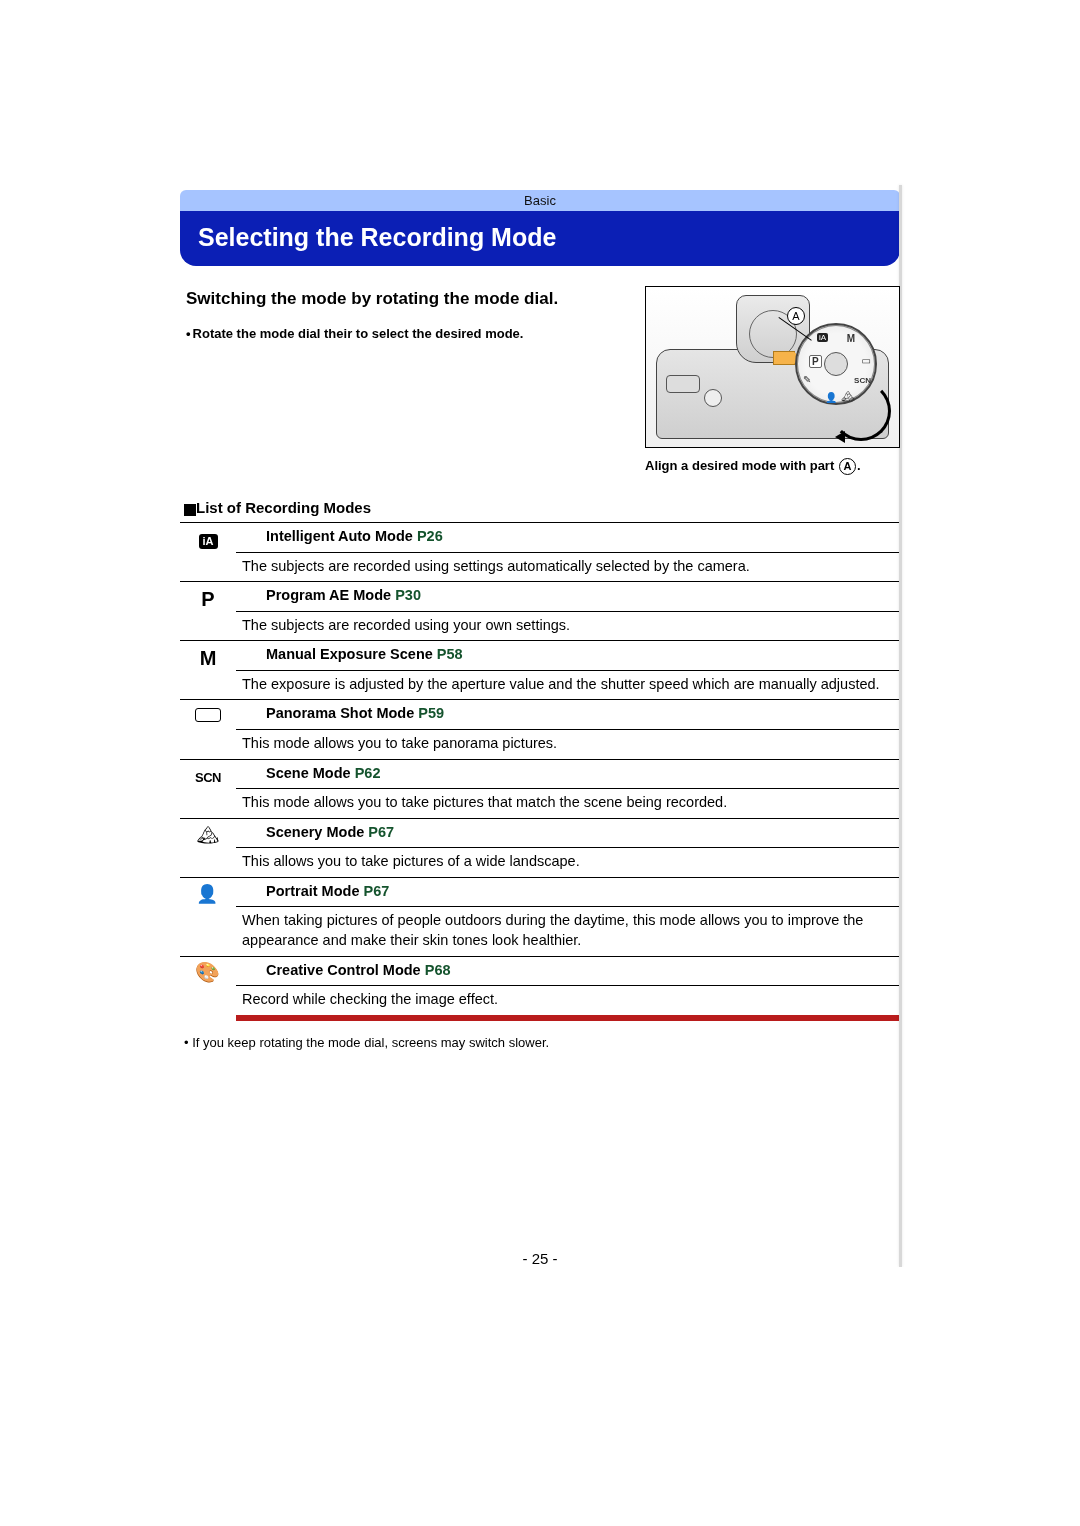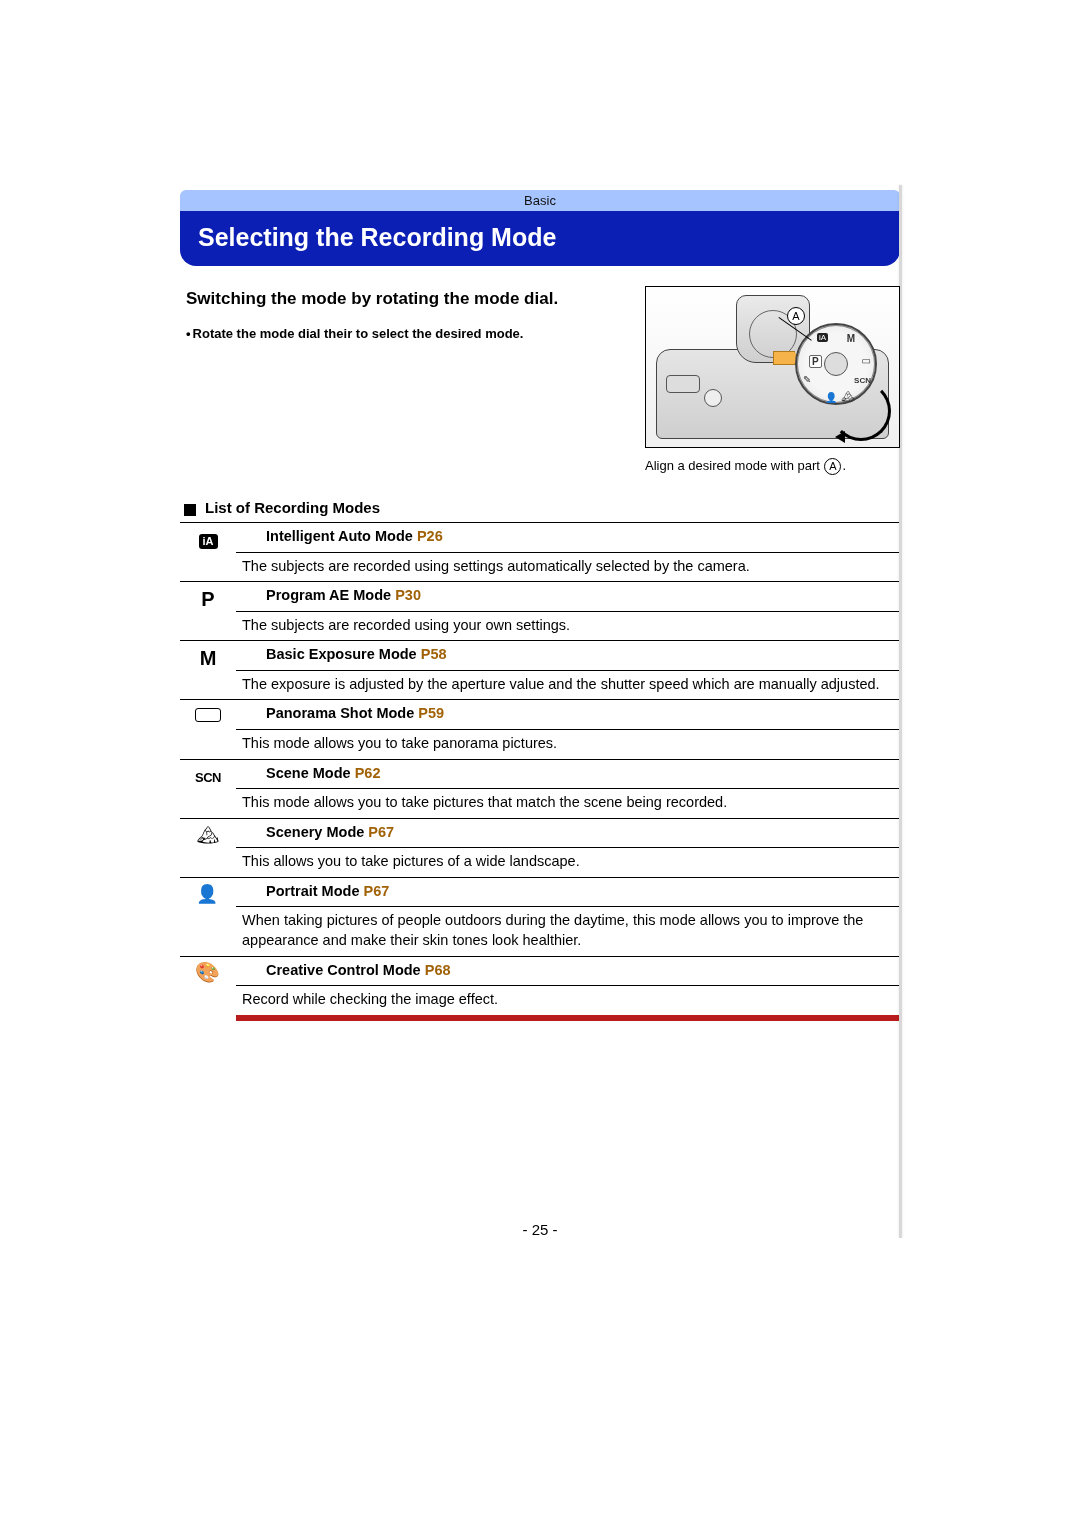--- a/index.html
+++ b/index.html
@@ -109,43 +109,43 @@
   .dm-p{left:12px;top:30px;font-weight:bold;border:1px solid #666;padding:0 2px;border-radius:2px;background:#fff;}
   .dm-m{right:20px;top:8px;font-weight:bold;}
   .dm-pano{right:4px;top:30px;}
   .dm-scn{right:4px;bottom:18px;font-size:8px;font-weight:bold;}
   .dm-scen{right:20px;bottom:0;font-size:11px;}
   .dm-por{left:28px;bottom:0;}
   .dm-cc{left:6px;bottom:18px;}
   .dm-ia{left:20px;top:8px;background:#222;color:#fff;font-size:8px;padding:0 2px;border-radius:2px;}
   .caption {
     font-size: 13px;
-    font-weight: normal;
+    font-weight: bold;
     margin-top: 10px;
   }
   .caption .circled{
     display:inline-block;border:1.3px solid #000;border-radius:50%;
     width:15px;height:15px;line-height:14px;text-align:center;font-size:11px;
     vertical-align:middle;margin:0 1px;
   }
   .list-heading {
-    display:flex;align-items:flex-end;gap:9px;
+    display:flex;align-items:flex-end;gap:0;
     font-weight:bold;font-size:15px;margin:24px 0 6px 4px;
   }
   .list-heading .sq{width:12px;height:12px;background:#000;}
   table.modes{
     width:100%; border-collapse:collapse; font-size:14.5px; line-height:1.35;
   }
   table.modes td{
     border-top:1px solid #000; padding:4px 6px 5px 6px; vertical-align:top;
   }
   table.modes tr.last td{ border-bottom:6px solid #b91c1c;}
   td.iconcell{width:44px;text-align:center;font-size:18px;}
   .mode-title{font-weight:bold;margin-left:24px;}
-  .pref{color:#a16207;font-weight:bold;}
+  .pref{color:#14532d;font-weight:bold;}
   .icon-ia{display:inline-block;background:#000;color:#fff;font-size:11px;font-weight:bold;padding:1px 4px;border-radius:3px;line-height:1.2;}
   .icon-p{font-family:Arial;font-weight:bold;font-size:20px;}
   .icon-m{font-family:Arial;font-weight:bold;font-size:20px;}
   .icon-pano{display:inline-block;width:24px;height:12px;border:1.5px solid #000;border-radius:3px;margin-top:4px;}
   .icon-scn{font-weight:bold;font-size:13px;letter-spacing:-0.5px;}
   .icon-scen{font-size:18px;line-height:1;}
   .icon-por{font-size:18px;line-height:1;}
   .icon-cc{font-size:20px;line-height:1;}
   .footnote{font-size:13px;margin:14px 0 0 4px;}
   .page-number{text-align:center;font-size:15px;margin-top:200px;}
@@ -221,21 +221,21 @@
       <td class="iconcell" rowspan="2"><span class="icon-p">P</span></td>
       <td><span class="mode-title">Program AE Mode</span>
           <a class="pref">P30</a></td>
     </tr>
     <tr>
           <td>The subjects are recorded using your own settings.</td>
         </tr>
 
     <tr>
       <td class="iconcell" rowspan="2"><span class="icon-m">M</span></td>
-      <td><span class="mode-title">Basic Exposure Mode</span>
+      <td><span class="mode-title">Manual Exposure Scene</span>
           <a class="pref">P58</a></td>
     </tr>
     <tr>
           <td>The exposure is adjusted by the aperture value and the shutter speed which are manually adjusted.</td>
         </tr>
 
     <tr>
       <td class="iconcell" rowspan="2"><span class="icon-pano"></span></td>
       <td><span class="mode-title">Panorama Shot Mode</span>
           <a class="pref">P59</a></td>
@@ -275,15 +275,18 @@
       <td class="iconcell" rowspan="2"><span class="icon-cc">🎨</span></td>
       <td><span class="mode-title">Creative Control Mode</span>
           <a class="pref">P68</a></td>
     </tr>
     <tr class="last">
           <td>Record while checking the image effect.</td>
         </tr>
   </tbody>
     </table>
 
+  <div class="footnote">
+    • <span>If you keep rotating the mode dial, screens may switch slower.</span>
+  </div>
 
   <div class="page-number">- 25 -</div>
 </div>
 
 </body></html>

